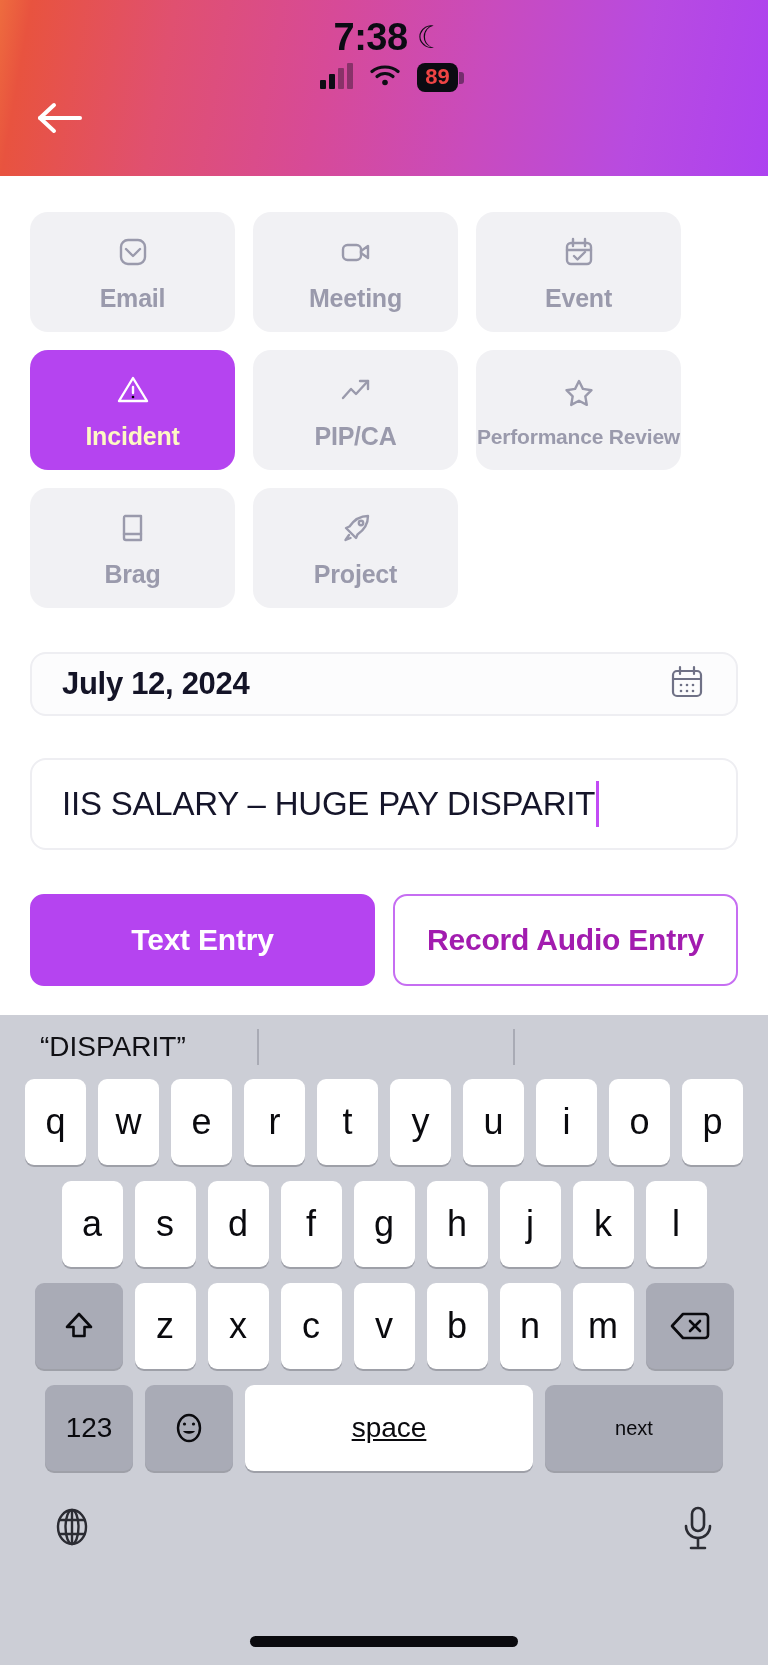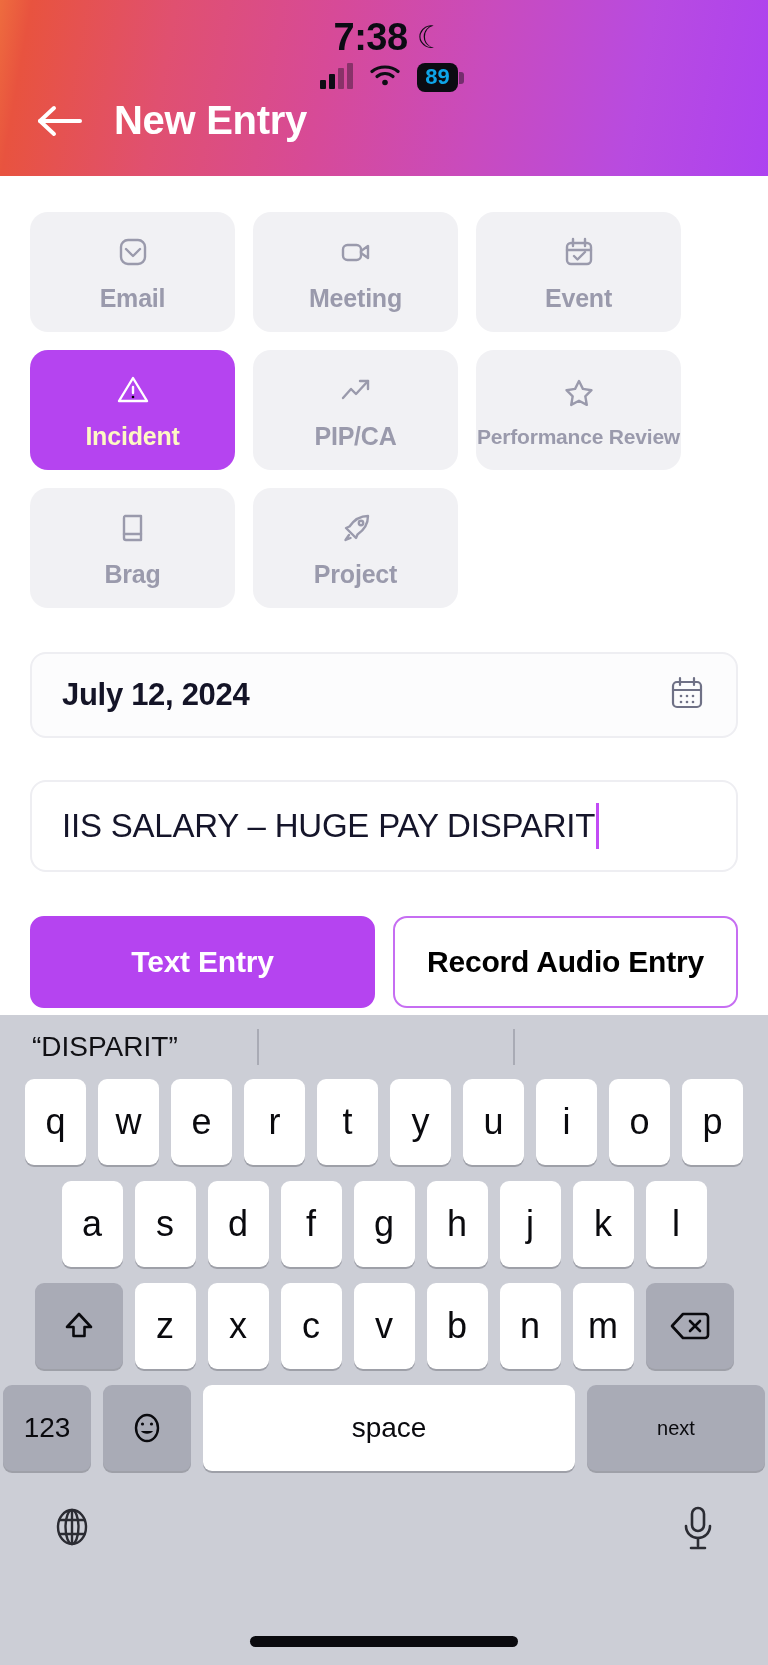--- a/index.html
+++ b/index.html
@@ -24,21 +24,21 @@
   .sb-time { font-size: 38px; font-weight: 700; color: #0b0b12; letter-spacing: -0.5px; }
   .sb-moon { font-size: 31px; color: #0b0b12; line-height: 1; }
   .sb-right { display: flex; align-items: center; gap: 17px; }
   .signal { display: flex; align-items: flex-end; gap: 3px; height: 24px; }
   .signal i { width: 6px; background: #0d0d14; border-radius: 1px; display: block; }
   .signal i:nth-child(1) { height: 9px; }
   .signal i:nth-child(2) { height: 15px; }
   .signal i:nth-child(3) { height: 21px; opacity: .38; }
   .signal i:nth-child(4) { height: 26px; opacity: .38; }
   .battery {
-    background: #0b0b12; color: #0ea5e9; font-size: 22px; font-weight: 700;
+    background: #0b0b12; color: #ef4444; font-size: 22px; font-weight: 700;
     border-radius: 8px; padding: 2px 8px 3px; line-height: 1.1; position: relative;
   }
   .battery::after {
     content: ""; position: absolute; right: -6px; top: 9px;
     width: 5px; height: 12px; background: rgba(11,11,18,.45); border-radius: 0 3px 3px 0;
   }
   .navbar { display: flex; align-items: center; gap: 26px; padding: 6px 0 0 36px; }
   .back-arrow { width: 52px; height: 40px; position: relative; cursor: pointer; }
   .back-arrow svg { display: block; }
   .nav-title { font-size: 40px; font-weight: 700; color: #ffffff; letter-spacing: -0.3px; }
@@ -54,21 +54,21 @@
   }
   .type-btn.selected { background: #b544f0; }
   .type-ic { height: 42px; display: flex; align-items: center; justify-content: center; }
   .type-ic svg { stroke: #9a9aac; }
   .type-btn.selected .type-ic svg { stroke: #ffffff; }
   .type-lb { font-size: 25px; font-weight: 700; color: #9a9aac; letter-spacing: -0.2px; }
   .type-lb.sm { font-size: 21px; }
   .type-btn.selected .type-lb { color: #fef9c3; }
 
   .date-row {
-    margin-top: 44px; height: 86px; background: #fcfcfd;
+    margin-top: 44px; height: 64px; background: #fcfcfd;
     border: 2px solid #eeeef2; border-radius: 16px;
     display: flex; align-items: center; justify-content: space-between;
     padding: 0 30px; cursor: pointer;
   }
   .date-txt { font-size: 31px; font-weight: 700; color: #141427; letter-spacing: -0.3px; }
 
   .title-input {
     margin-top: 42px; height: 92px; background: #ffffff;
     border: 2px solid #eeeef2; border-radius: 16px;
     display: flex; align-items: center; padding: 0 30px; overflow: hidden; cursor: text;
@@ -79,49 +79,49 @@
   }
   .caret { width: 3px; height: 46px; background: #c24bf5; margin-left: 1px; flex: 0 0 3px; }
 
   .action-row { margin-top: 44px; display: flex; gap: 18px; }
   .btn {
     flex: 1; height: 92px; border-radius: 14px; display: flex;
     align-items: center; justify-content: center; cursor: pointer;
     font-size: 30px; font-weight: 700; letter-spacing: -0.2px;
   }
   .btn-fill { background: #b544f0; color: #ffffff; border: 2px solid #b544f0; }
-  .btn-out { background: #ffffff; color: #000000; border: 2px solid #c66ef2; }
+  .btn-out { background: #ffffff; color: #a21caf; border: 2px solid #c66ef2; }
 
   
   .keyboard {
     position: absolute; left: 0; bottom: 0; width: 768px; height: 650px;
     background: #ccced6; display: flex; flex-direction: column;
   }
   .suggest {
     height: 64px; display: flex; align-items: center;
-    position: relative; padding: 0 0 0 32px;
+    position: relative; padding: 0 0 0 40px;
   }
   .sg-word { font-size: 28px; font-weight: 500; color: #101014; }
   .sg-div { position: absolute; top: 14px; width: 2px; height: 36px; background: #a9abb5; }
   .sg-div.d1 { left: 257px; }
   .sg-div.d2 { left: 513px; }
 
   .krow { display: flex; justify-content: center; gap: 12px; margin-bottom: 16px; }
   .krow.r2 { padding: 0 37px; }
   .krow.r3 { gap: 12px; }
   .krow.r4 { margin-bottom: 6px; }
   .key {
     width: 61px; height: 86px; background: #ffffff; border-radius: 9px;
     display: flex; align-items: center; justify-content: center;
     font-size: 36px; color: #0a0a0e; box-shadow: 0 2px 0 rgba(120,122,132,.55);
     cursor: pointer;
   }
   .key.dark { background: #a9abb6; }
   .key.wide { width: 88px; }
-  .key.space { width: 372px; font-size: 28px; }
+  .key.space { width: 288px; font-size: 28px; text-decoration: underline; }
   .key.next { width: 178px; font-size: 20px; background: #a9abb6; }
   .key.n123 { width: 88px; font-size: 28px; background: #a9abb6; }
   .key.emoji { width: 88px; font-size: 34px; background: #a9abb6; }
 
   .kbottom {
     flex: 1; display: flex; align-items: flex-start;
     justify-content: space-between; padding: 26px 48px 0;
   }
   .home-ind {
     position: absolute; bottom: 18px; left: 50%; transform: translateX(-50%);
@@ -156,21 +156,20 @@
         <span class="battery">89</span>
       </div>
     </div>
     <div class="navbar">
       <span class="back-arrow">
         <svg width="52" height="40" viewBox="0 0 52 40" fill="none">
           <path d="M4 20H44" stroke="#fff" stroke-width="4" stroke-linecap="round"></path>
           <path d="M18 7L4 20L18 33" stroke="#fff" stroke-width="4" stroke-linecap="round" stroke-linejoin="round"></path>
         </svg>
       </span>
-      <span class="nav-title">New Entry</span>
     </div>
   </div>
 
   <div class="body">
 
     <div class="type-grid">
 
       <div class="type-btn">
         <span class="type-ic">
           <svg width="40" height="40" viewBox="0 0 40 40" fill="none" stroke-width="2.4" stroke-linecap="round" stroke-linejoin="round">

